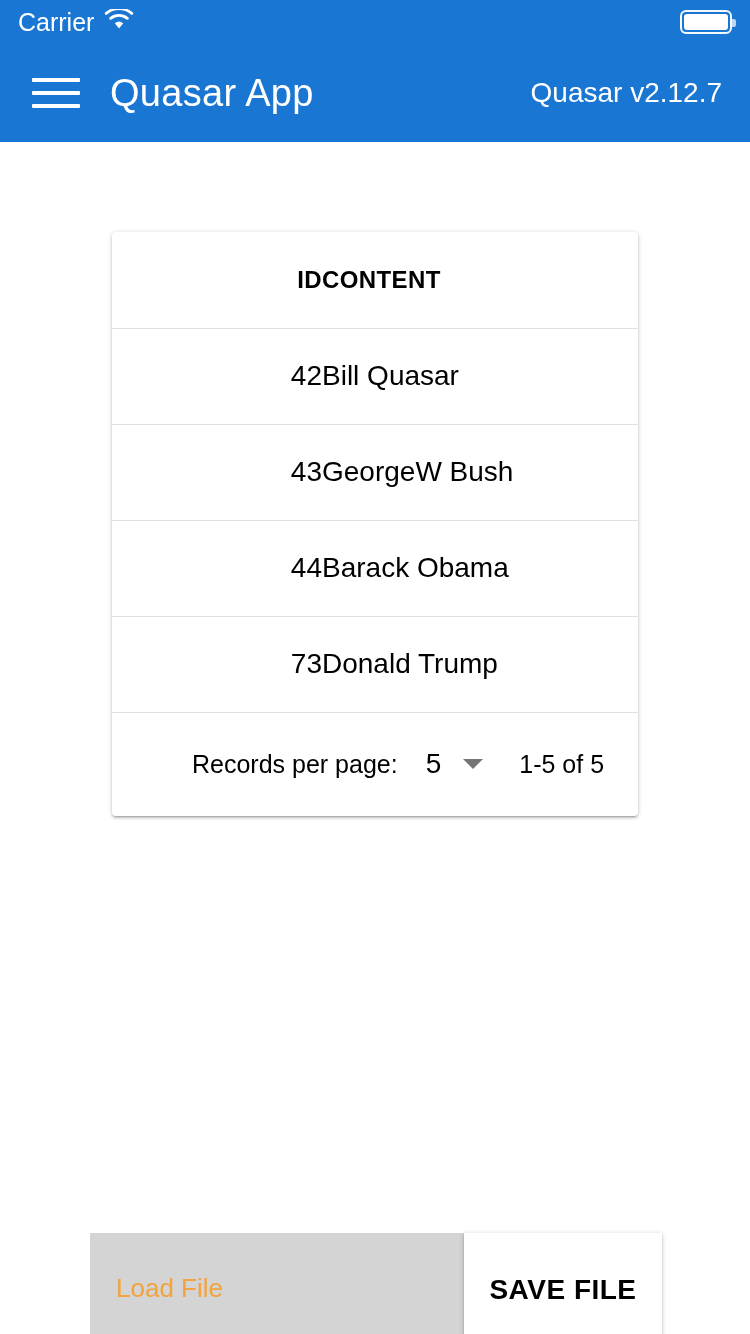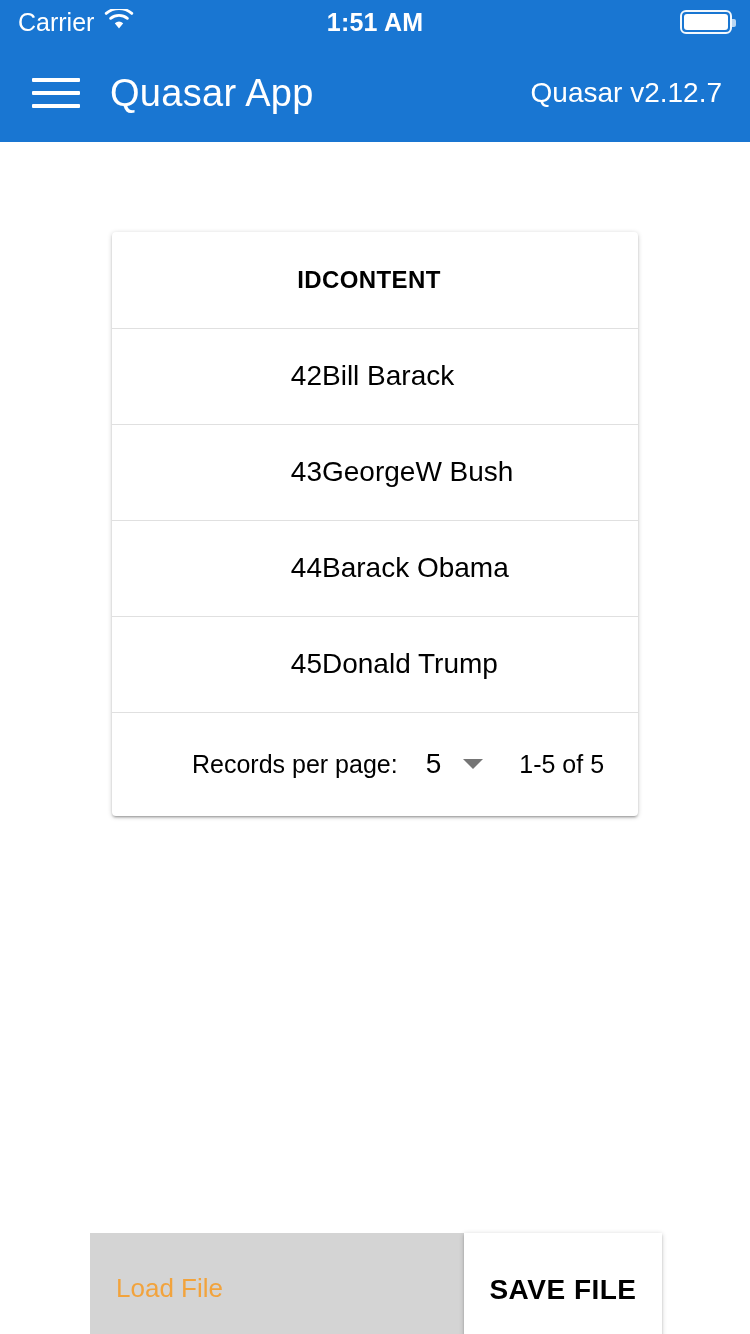--- a/index.html
+++ b/index.html
@@ -227,21 +227,20 @@
   <div class="status-left">
     <span>Carrier</span>
     <span class="wifi-icon">
       <svg width="30" height="22" viewBox="0 0 30 22" aria-hidden="true">
         <path d="M15 19.5l4.2-5.2a6.6 6.6 0 0 0-8.4 0L15 19.5z" fill="#ffffff"></path>
         <path d="M6.6 9.3a13.4 13.4 0 0 1 16.8 0" stroke="#ffffff" stroke-width="2.8" fill="none" stroke-linecap="round"></path>
         <path d="M2.2 4.4a19.8 19.8 0 0 1 25.6 0" stroke="#ffffff" stroke-width="2.8" fill="none" stroke-linecap="round"></path>
       </svg>
     </span>
   </div>
-  <div class="status-time">1:51 AM</div>
   <div class="status-right">
     <div class="battery">
       <div class="battery-fill"></div>
     </div>
   </div>
 </div>
 
 <div class="toolbar">
   <div class="menu-btn">
     <span></span>
@@ -258,32 +257,32 @@
     <table>
       <thead>
         <tr>
           <th class="col-id">ID</th>
           <th class="col-content">CONTENT</th>
         </tr>
       </thead>
       <tbody>
         <tr>
           <td class="col-id">42</td>
-          <td class="col-content">Bill Barack</td>
+          <td class="col-content">Bill Quasar</td>
         </tr>
         <tr>
           <td class="col-id">43</td>
           <td class="col-content">GeorgeW Bush</td>
         </tr>
         <tr>
           <td class="col-id">44</td>
           <td class="col-content">Barack Obama</td>
         </tr>
         <tr>
-          <td class="col-id">45</td>
+          <td class="col-id">73</td>
           <td class="col-content">Donald Trump</td>
         </tr>
       </tbody>
     </table>
 
     <div class="table-bottom">
       <span class="rpp-label">Records per page:</span>
       <div class="rpp-select">
         <span class="rpp-value">5</span>
         <span class="caret"></span>

